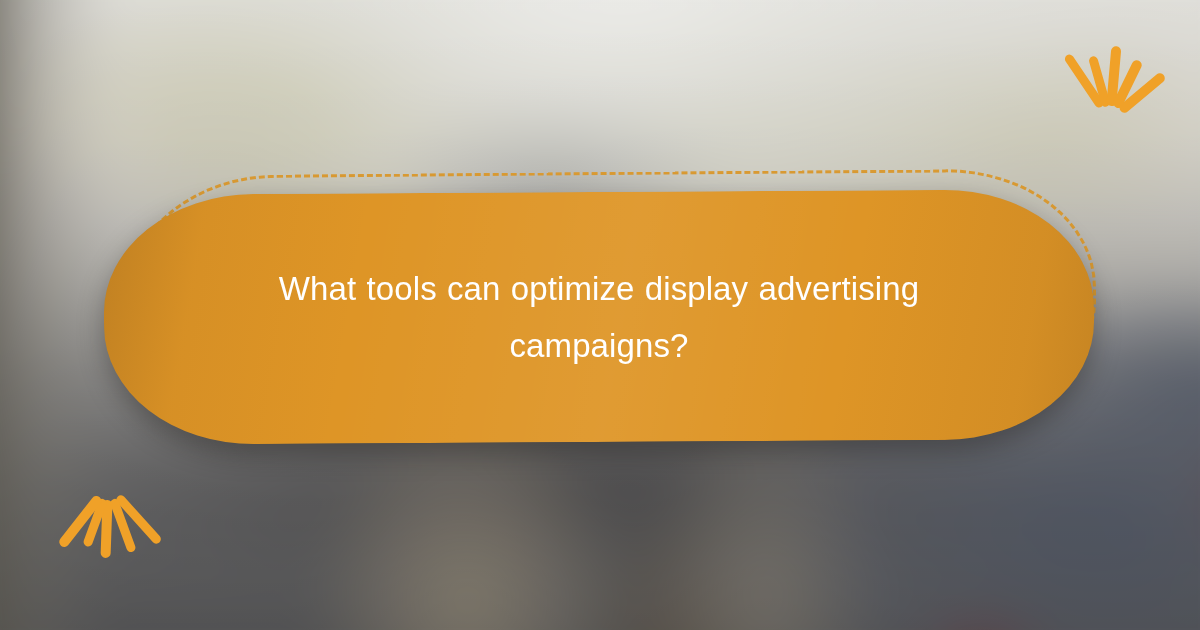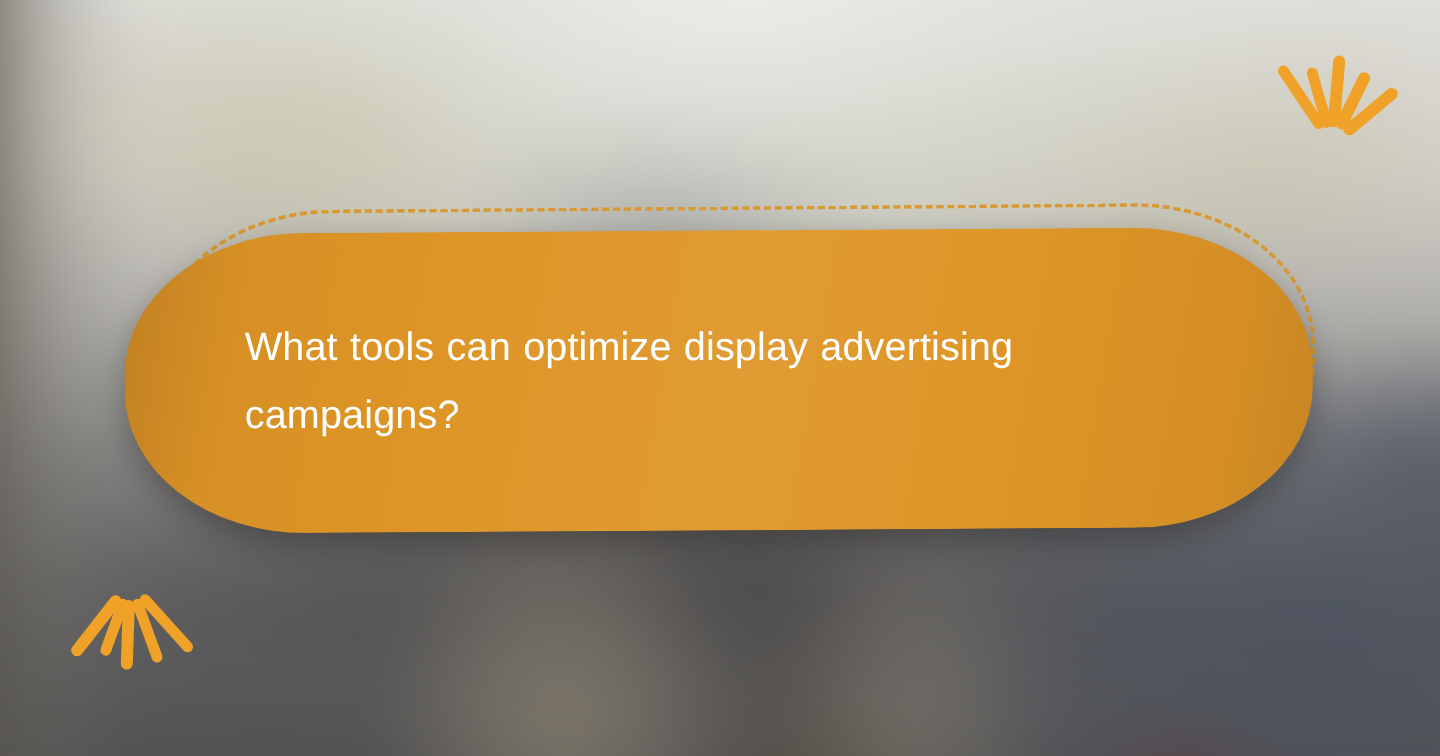--- a/index.html
+++ b/index.html
@@ -86,21 +86,21 @@
       #de9526;
     border-radius: 150px 150px 150px 150px / 118px 118px 118px 118px;
     box-shadow: 0 10px 26px rgba(20,18,14,0.34);
     transform: rotate(-0.35deg);
     display: flex;
     align-items: center;
     justify-content: center;
   }
   .card-inner {
     width: 790px;
-    text-align: left;
+    text-align: center;
     transform: rotate(0.35deg);
   }
   .card-title {
     margin: 0;
     color: #ffffff;
     font-family: "Liberation Sans", sans-serif;
     font-size: 33px;
     font-weight: 400;
     line-height: 57px;
     letter-spacing: 0.1px;

